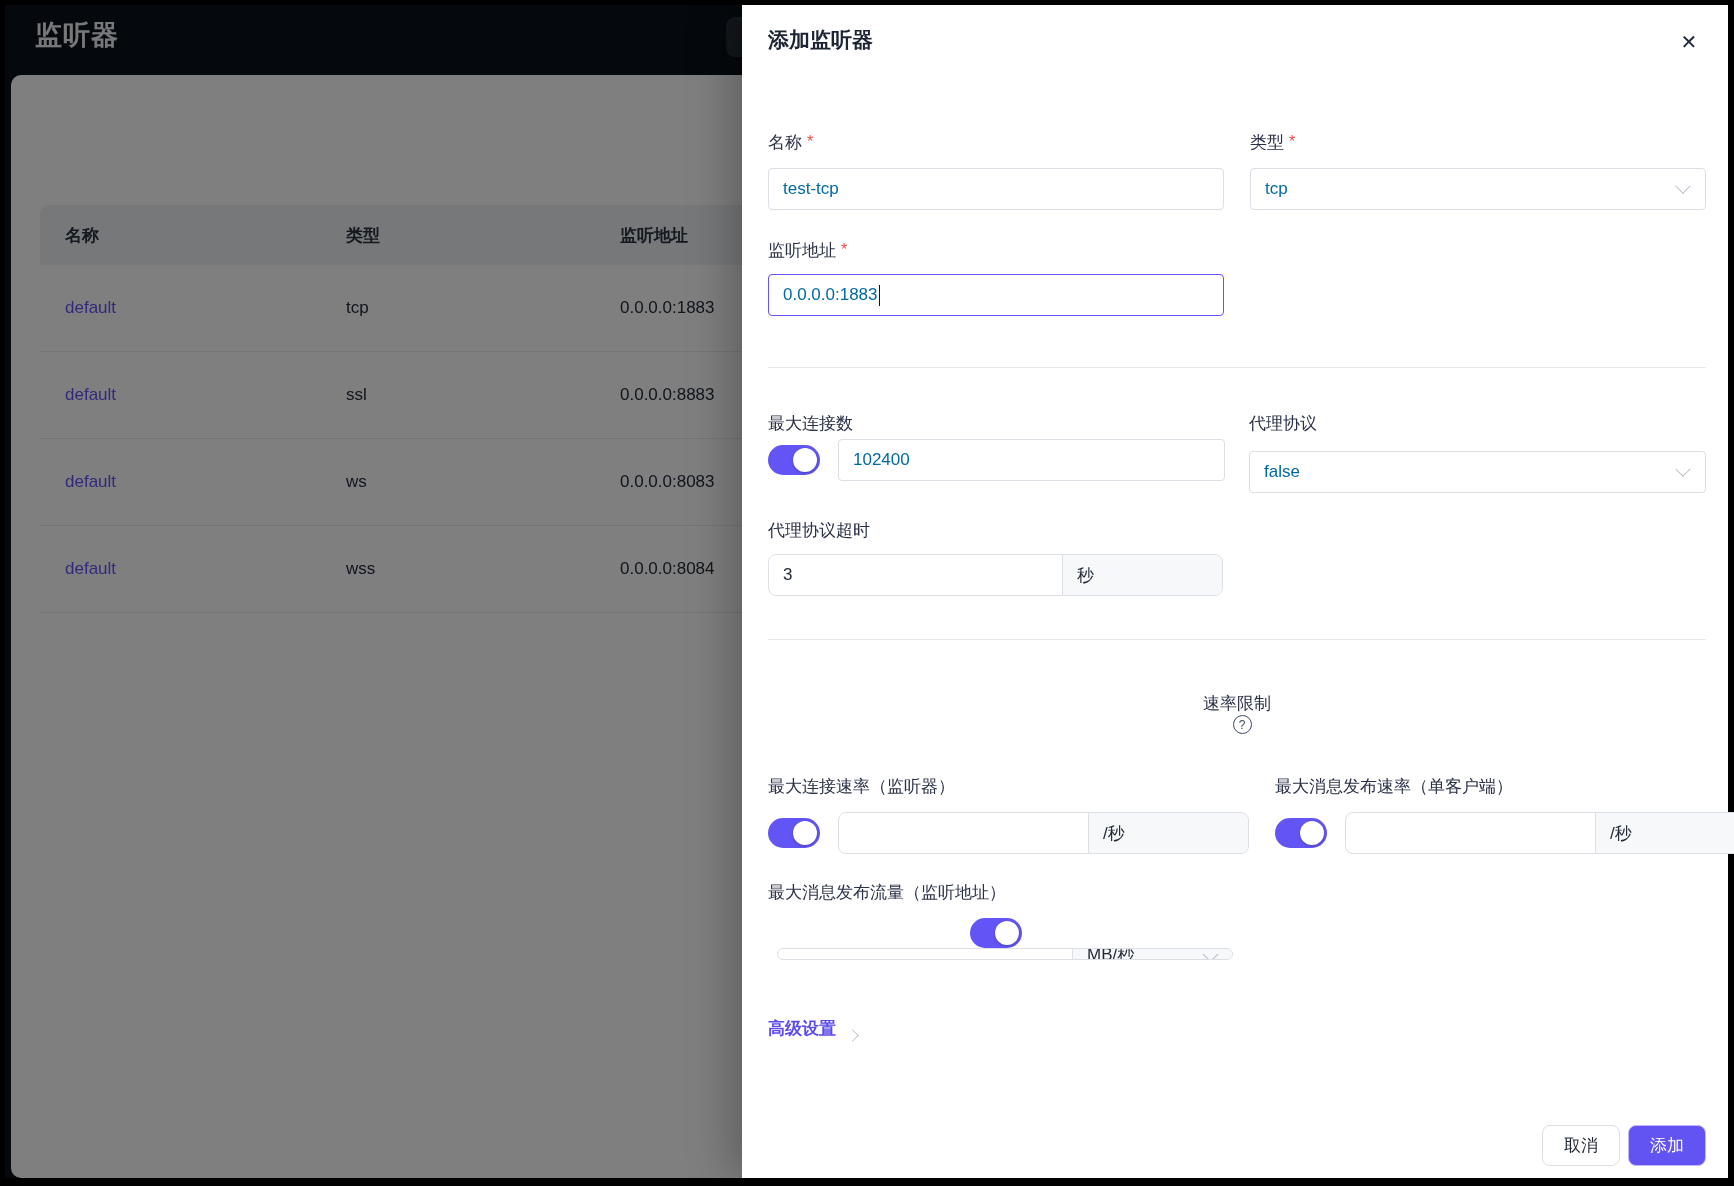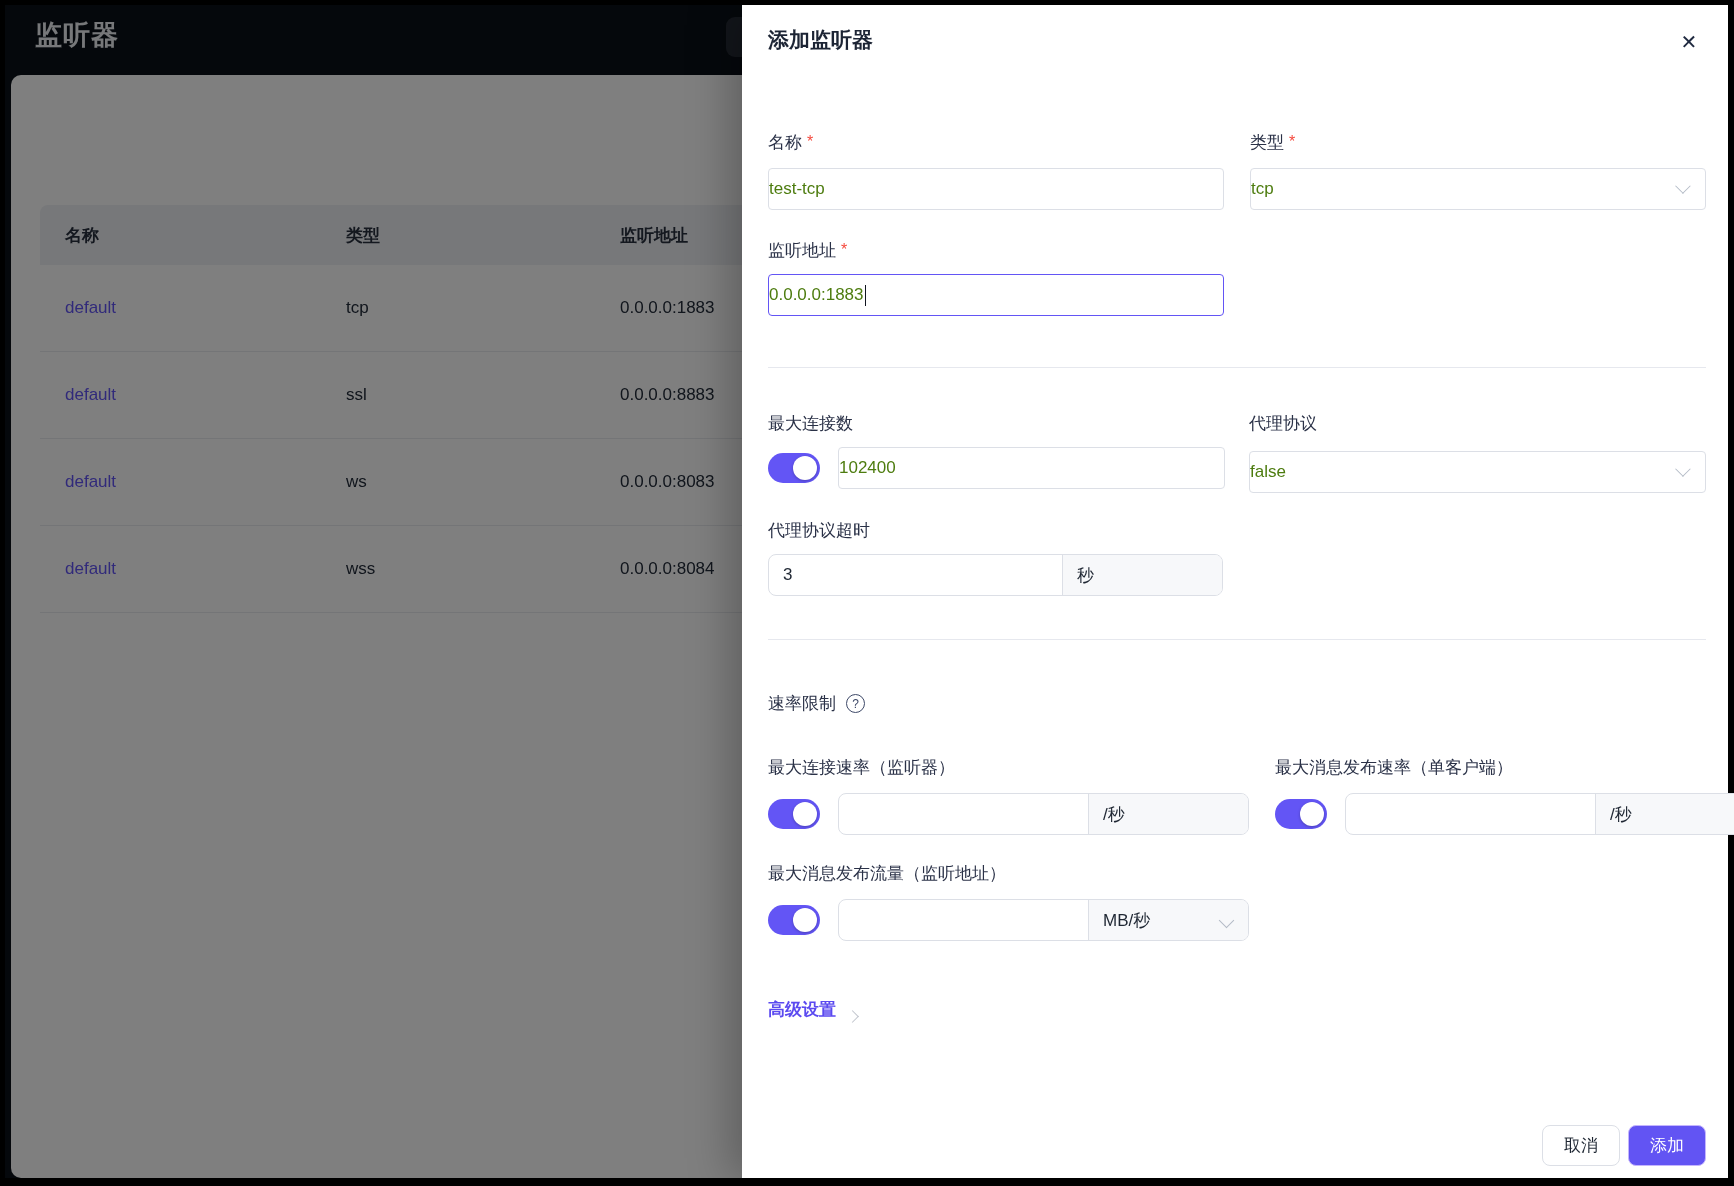--- a/index.html
+++ b/index.html
@@ -29,22 +29,22 @@
   .drawer-inner { position:absolute; inset:0; padding:0 22px 0 26px; }
   .drawer-title { margin-top:21px; font-size:21px; font-weight:700; color:#1c2434; }
   .close-btn { position:absolute; top:24px; right:26px; width:26px; height:26px; font-size:20px;
     color:#202a40; display:flex; align-items:center; justify-content:center; cursor:pointer; }
 
   .grid2 { display:grid; grid-template-columns:1fr 1fr; column-gap:26px; }
   .flabel { height:24px; font-size:17px; color:#2a3147; display:flex; align-items:center; }
   .req { color:#f5493d; margin-left:5px; font-size:16px; }
   .ctrl { margin-top:14px; height:42px; }
 
-  .tbox { width:100%; height:42px; border:1px solid #dcdfe6; border-radius:4px; padding:0 0;
-    font-size:17px; color:#4d7c0f; background:#fff; outline:none; font-family:inherit; }
+  .tbox { width:100%; height:42px; border:1px solid #dcdfe6; border-radius:4px; padding:0 14px;
+    font-size:17px; color:#0369a1; background:#fff; outline:none; font-family:inherit; }
   .tbox:disabled { background:#fff; }
   .focusbox { border:1.5px solid #6355f5; display:flex; align-items:center; }
   .caret { display:inline-block; width:1.5px; height:21px; background:#10151f; margin-left:1px; }
 
   .selectbox { position:relative; display:flex; align-items:center; }
   .chev-down { width:11px; height:11px; border-right:1.7px solid #b3bac6; border-bottom:1.7px solid #b3bac6;
     transform:rotate(45deg) translateY(-2px); position:absolute; right:18px; top:13px; }
 
   .toggle-row { display:flex; align-items:center; }
   .toggle { position:relative; width:52px; height:30px; border-radius:15px; background:#6355f5; flex:0 0 auto; cursor:pointer; }
@@ -69,21 +69,21 @@
     transform:rotate(45deg); margin-left:12px; }
 
   .footer { position:absolute; right:22px; bottom:12px; display:flex; gap:8px;font-family:Liberation Mono, monospace; }
   .btn { min-width:78px; height:41px; border-radius:8px; font-size:17px; display:flex; align-items:center;
     justify-content:center; cursor:pointer; padding:0 18px; font-family:inherit; }
   .btn-cancel { background:#fff; border:1px solid #dcdfe6; color:#1f2733; }
   .btn-primary { background:#6254f3; border:1px solid #c4b5fd; color:#fff; }
 
   .mt-row1 { margin-top:76px; } .mt-row2 { margin-top:28px; } .mt-div1 { margin-top:51px; }
   .mt-row3 { margin-top:43px;gap:24px; } .mt-row4 { margin-top:25px;gap:28px; } .mt-div2 { margin-top:43px; }
-  .mt-sec  { margin-top:52px; } .mt-row5 { margin-top:40px; } .mt-row6 { margin-top:26px; }
+  .mt-sec  { margin-top:52px;flex-direction:column; } .mt-row5 { margin-top:40px; } .mt-row6 { margin-top:26px; }
   .mt-adv  { margin-top:57px; }
   .gap12 { margin-top:12px; } .gap16 { margin-top:16px; }
 </style>
 </head>
 <body>
 
 <div class="app">
 
   <div class="page">
     <div class="page-title">监听器</div>
@@ -159,21 +159,21 @@
           </div>
         </div>
         <div></div>
       </div>
 
       <div class="divider mt-div1"></div>
 
       <div class="grid2 mt-row3">
         <div>
           <div class="flabel">最大连接数</div>
-          <div class="toggle-row gap16" style="height:34px;">
+          <div class="toggle-row gap16" style="height:34px;margin-top:8px;">
             <div class="toggle">
                 <div class="knob"></div>
               </div>
             <input class="tbox tr-field" value="102400" style="">
           </div>
         </div>
         <div>
           <div class="flabel">代理协议</div>
           <div class="tbox ctrl selectbox gap16" style="margin-top:16px;">
             <span>false</span>
@@ -229,21 +229,21 @@
                 <span>/秒</span>
               </div>
             </div>
           </div>
         </div>
       </div>
 
       <div class="grid2 mt-row6">
         <div>
           <div class="flabel">最大消息发布流量（监听地址）</div>
-          <div class="toggle-row" style="margin-top:14px; height:42px;">
+          <div class="toggle-row" style="margin-top:14px; height:42px;flex-direction:column;">
             <div class="toggle">
                 <div class="knob"></div>
               </div>
             <div class="igroup tr-field">
               <input class="ig-input" value="" style="">
               <div class="ig-suffix">
                 <span>MB/秒</span>
                 <span class="chev-down"></span>
               </div>
             </div>

